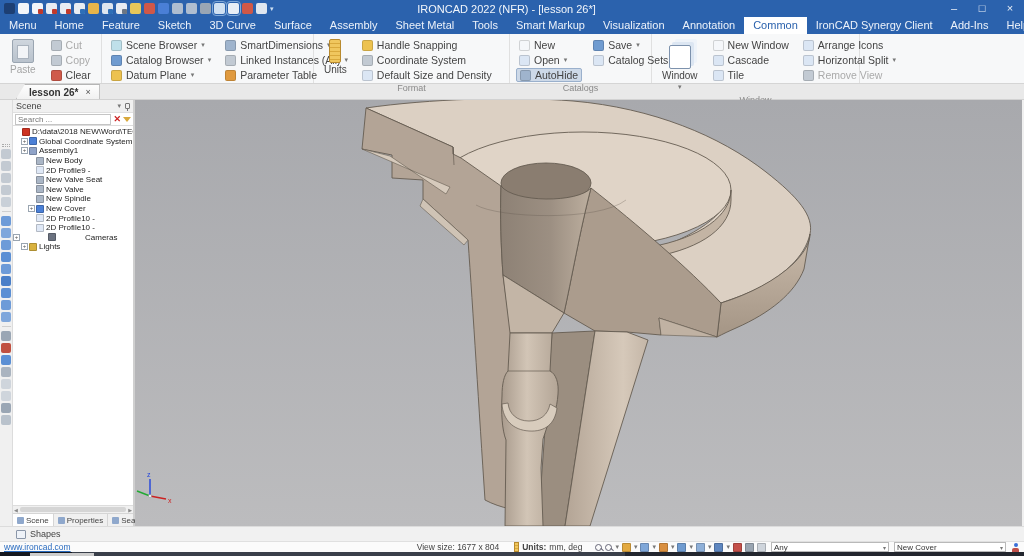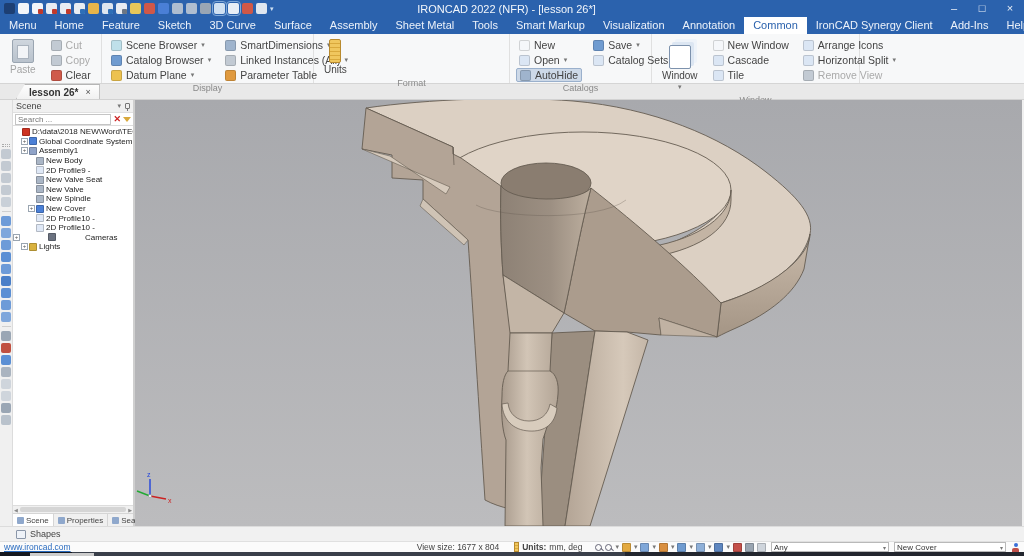--- a/index.html
+++ b/index.html
@@ -230,28 +230,41 @@
               <span class="ric c-gray"></span>
               <span>Linked Instances (All)</span>
               <span class="caret">▾</span>
             </div>
           <div class="sbtn">
               <span class="ric c-orange"></span>
               <span>Parameter Table</span>
             </div>
         </div>
       </div>
-      <div class="rgroup-label">Display</div>
     </div>
 
     <div class="rgroup" style="width:196px">
       <div class="rgroup-body">
         <div class="bigbtn">
           <span class="bigic ic-units"></span>
           <span class="blabel">Units</span>
+        </div>
+        <div class="smallcol">
+          <div class="sbtn">
+              <span class="ric c-yellow"></span>
+              <span>Handle Snapping</span>
+            </div>
+          <div class="sbtn">
+              <span class="ric c-gray"></span>
+              <span>Coordinate System</span>
+            </div>
+          <div class="sbtn">
+              <span class="ric c-paleblue"></span>
+              <span>Default Size and Density</span>
+            </div>
         </div>
       </div>
       <div class="rgroup-label">Format</div>
     </div>
 
     <div class="rgroup" style="width:142px">
       <div class="rgroup-body">
         <div class="smallcol">
           <div class="sbtn">
               <span class="ric c-white"></span>

